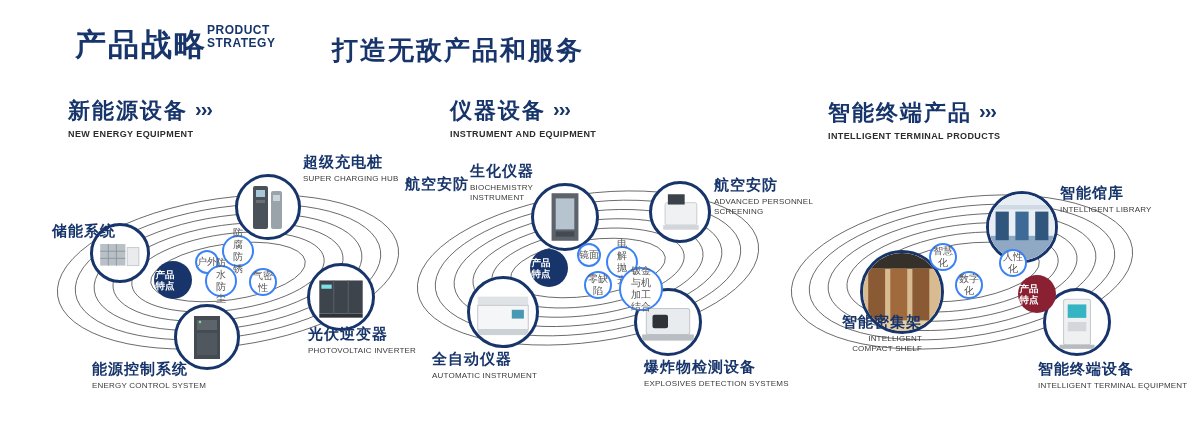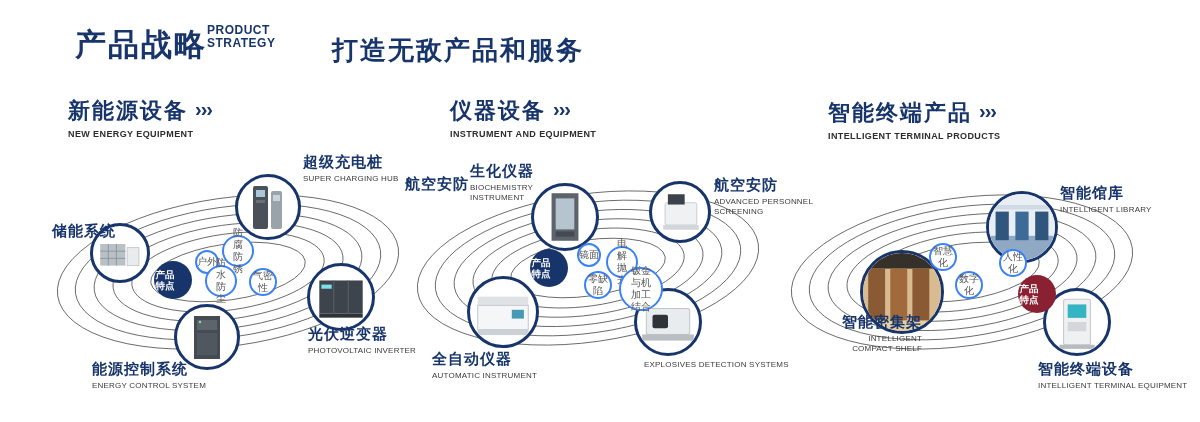--- a/index.html
+++ b/index.html
@@ -240,20 +240,21 @@
   </div>
   <div class="plabel" style="left:714px;top:176px;">
     <div class="cn">航空安防</div>
     <div class="en wrap" style="width:110px;">ADVANCED PERSONNEL SCREENING</div>
   </div>
   <div class="plabel" style="left:432px;top:350px;">
     <div class="cn">全自动仪器</div>
     <div class="en">AUTOMATIC INSTRUMENT</div>
   </div>
   <div class="plabel" style="left:644px;top:358px;">
+    <div class="cn">爆炸物检测设备</div>
     <div class="en">EXPLOSIVES DETECTION SYSTEMS</div>
   </div>
 
   <div class="node" style="left:986px;top:191px;width:72px;height:72px;">
     <svg viewBox="0 0 60 60">
       <rect x="0" y="0" width="60" height="60" fill="#e8eef4"></rect>
       <rect x="0" y="38" width="60" height="22" fill="#8fa9c4"></rect>
       <rect x="6" y="16" width="12" height="26" fill="#30567e"></rect>
       <rect x="24" y="16" width="12" height="26" fill="#3e6a97"></rect>
       <rect x="42" y="16" width="12" height="26" fill="#30567e"></rect>

